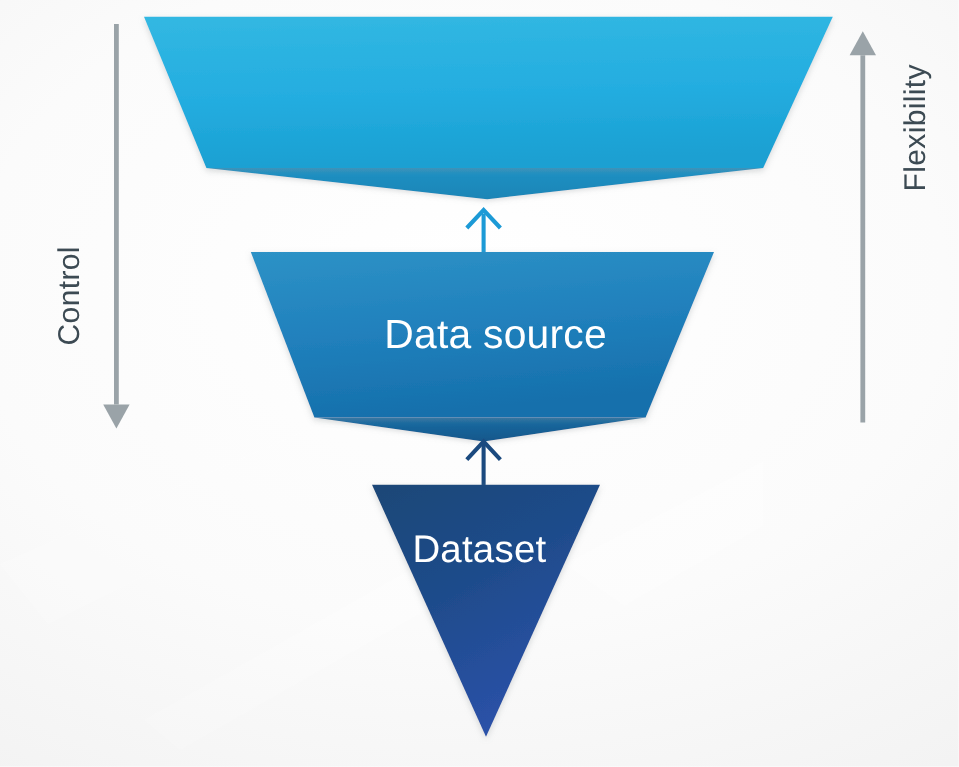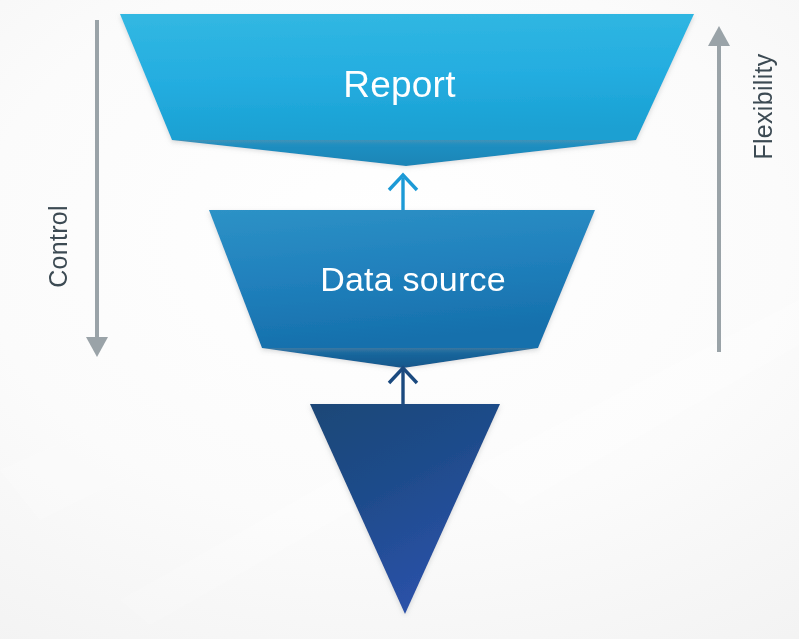--- a/index.html
+++ b/index.html
@@ -164,22 +164,22 @@
       <line x1="97" y1="20" x2="97" y2="337" stroke="#9aa3a8" stroke-width="4"></line>
       <polygon points="86,337 108,337 97,357" fill="#9aa3a8"></polygon>
     </g>
 
     <g>
       <line x1="719" y1="46" x2="719" y2="352" stroke="#9aa3a8" stroke-width="4"></line>
       <polygon points="708,46 730,46 719,26" fill="#9aa3a8"></polygon>
     </g>
   </svg>
 
-  <div class="stage-label" id="report-label">Report</div>
 
   <div class="stage-label" id="data-source-label">Data source</div>
 
+  <div class="stage-label" id="dataset-label">Dataset</div>
 
   <div class="axis-label" id="control-label">Control</div>
 
   <div class="axis-label" id="flexibility-label">Flexibility</div>
 
 </div>
 
 </body></html>

